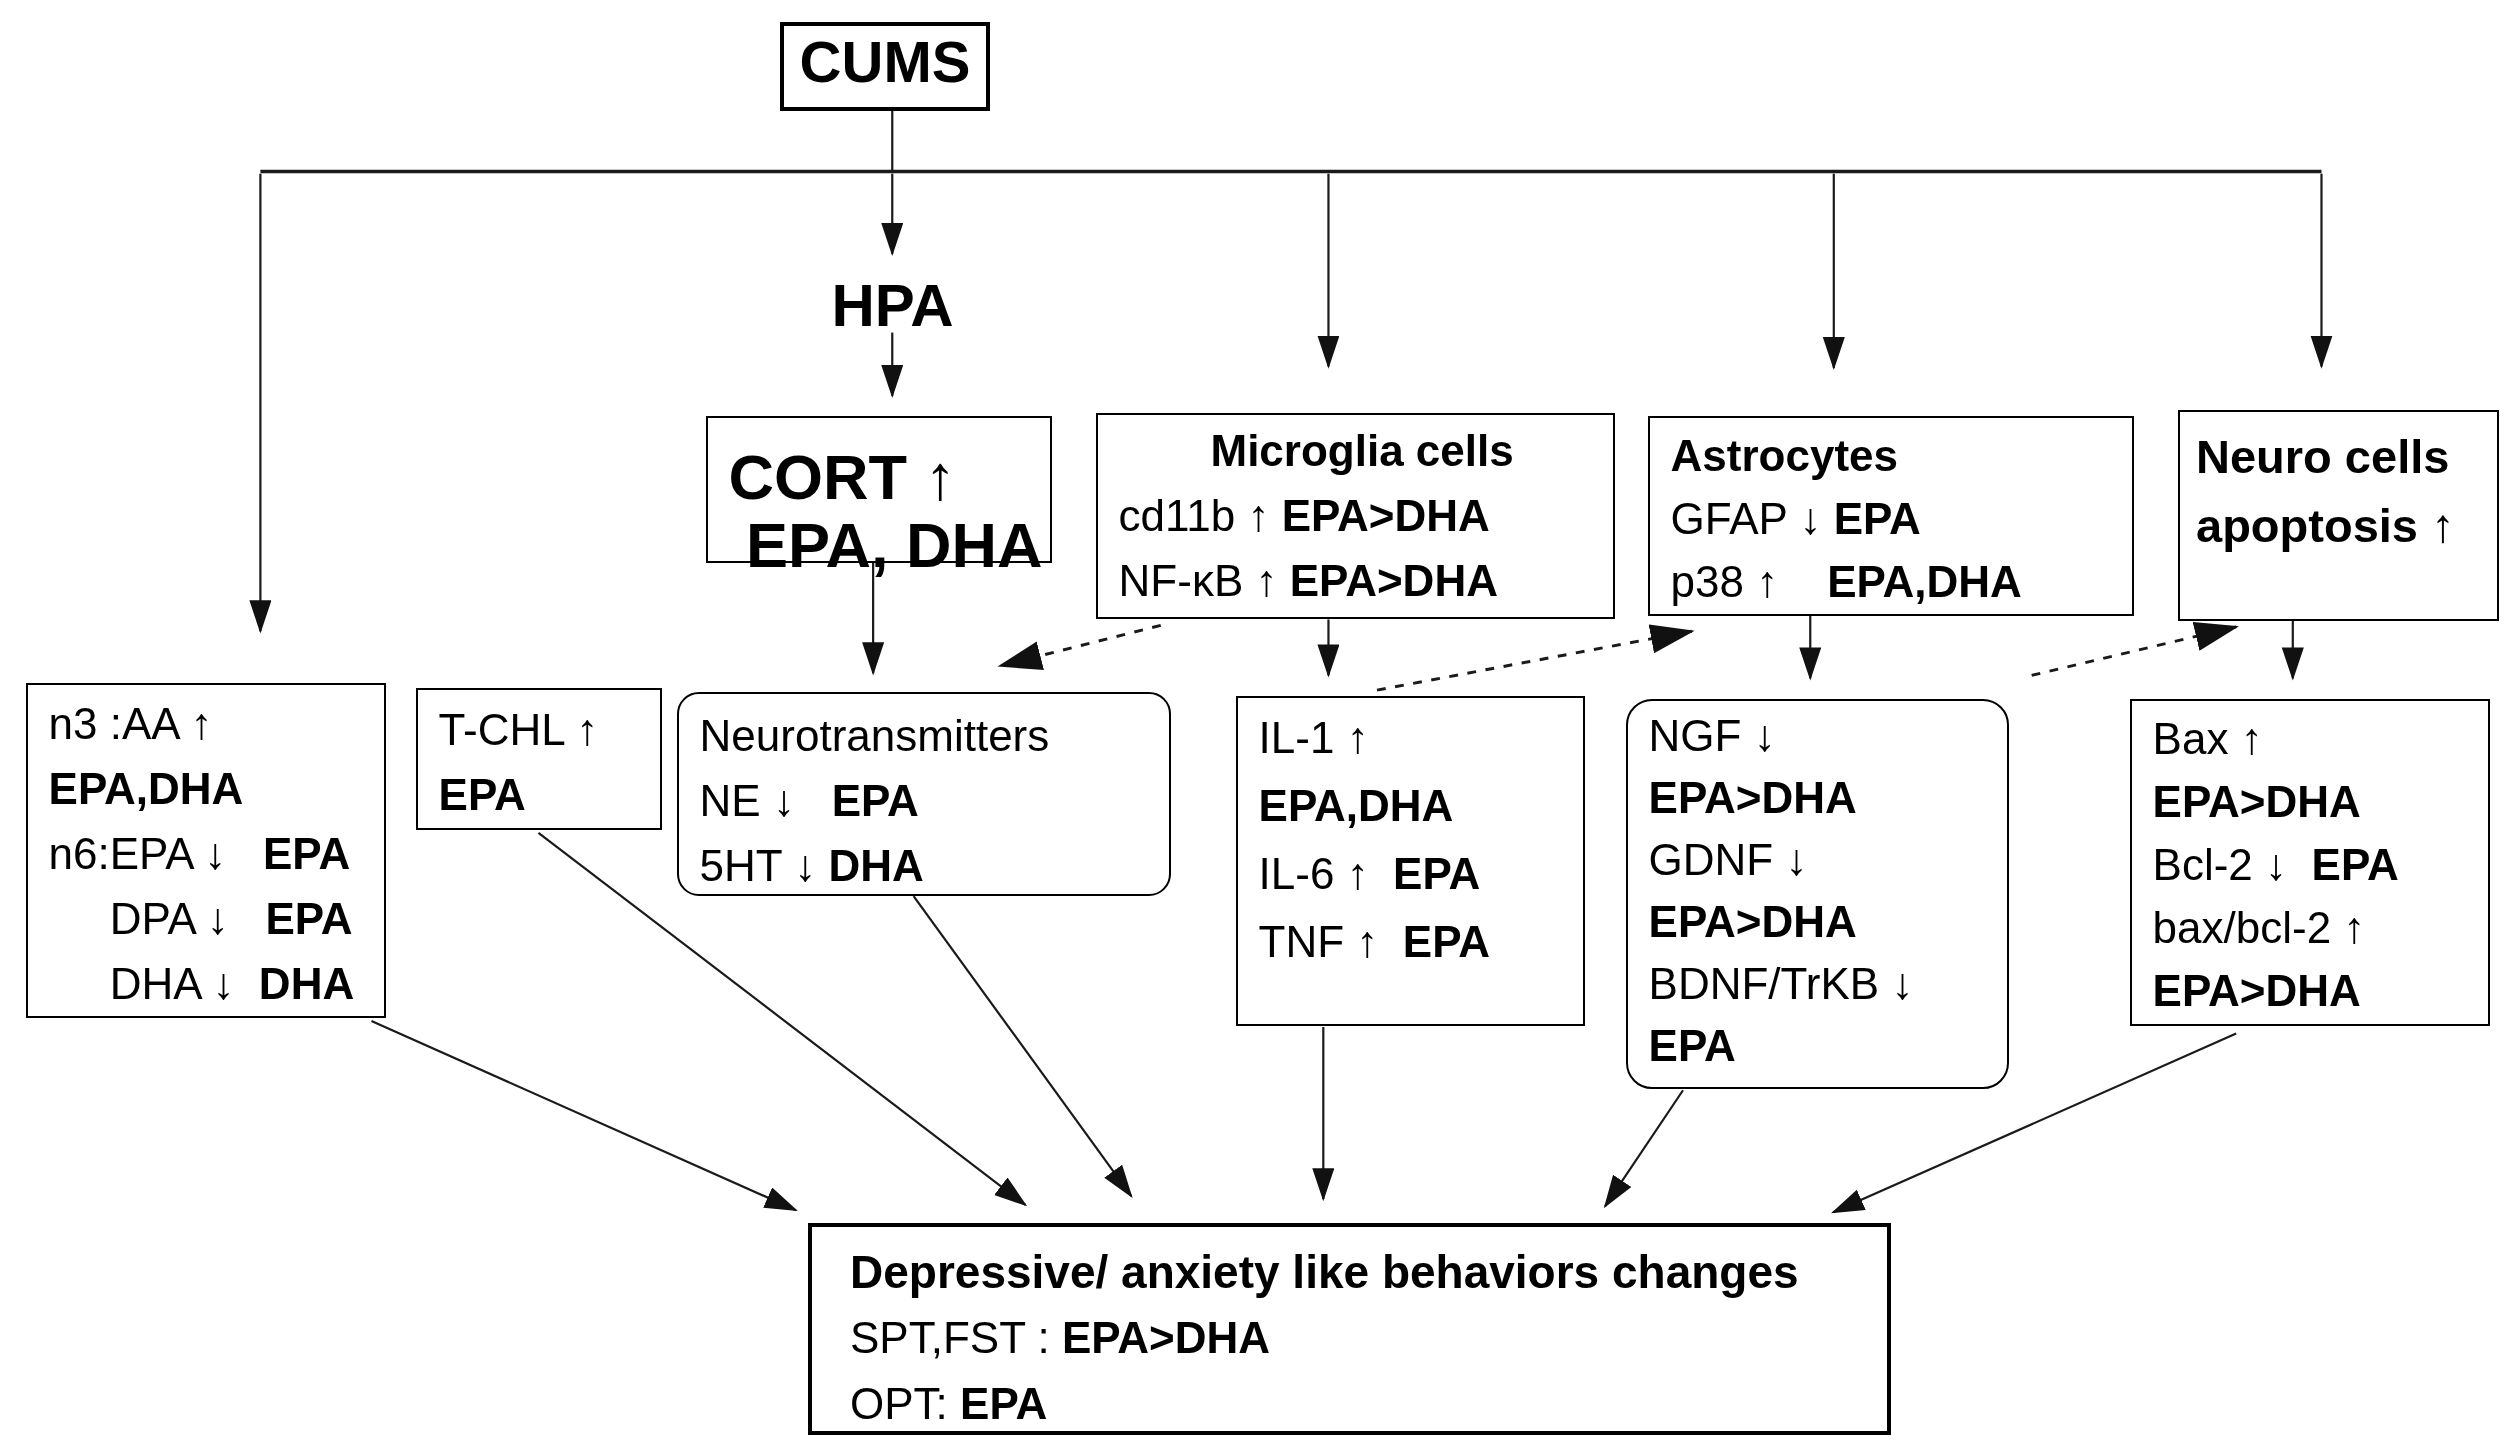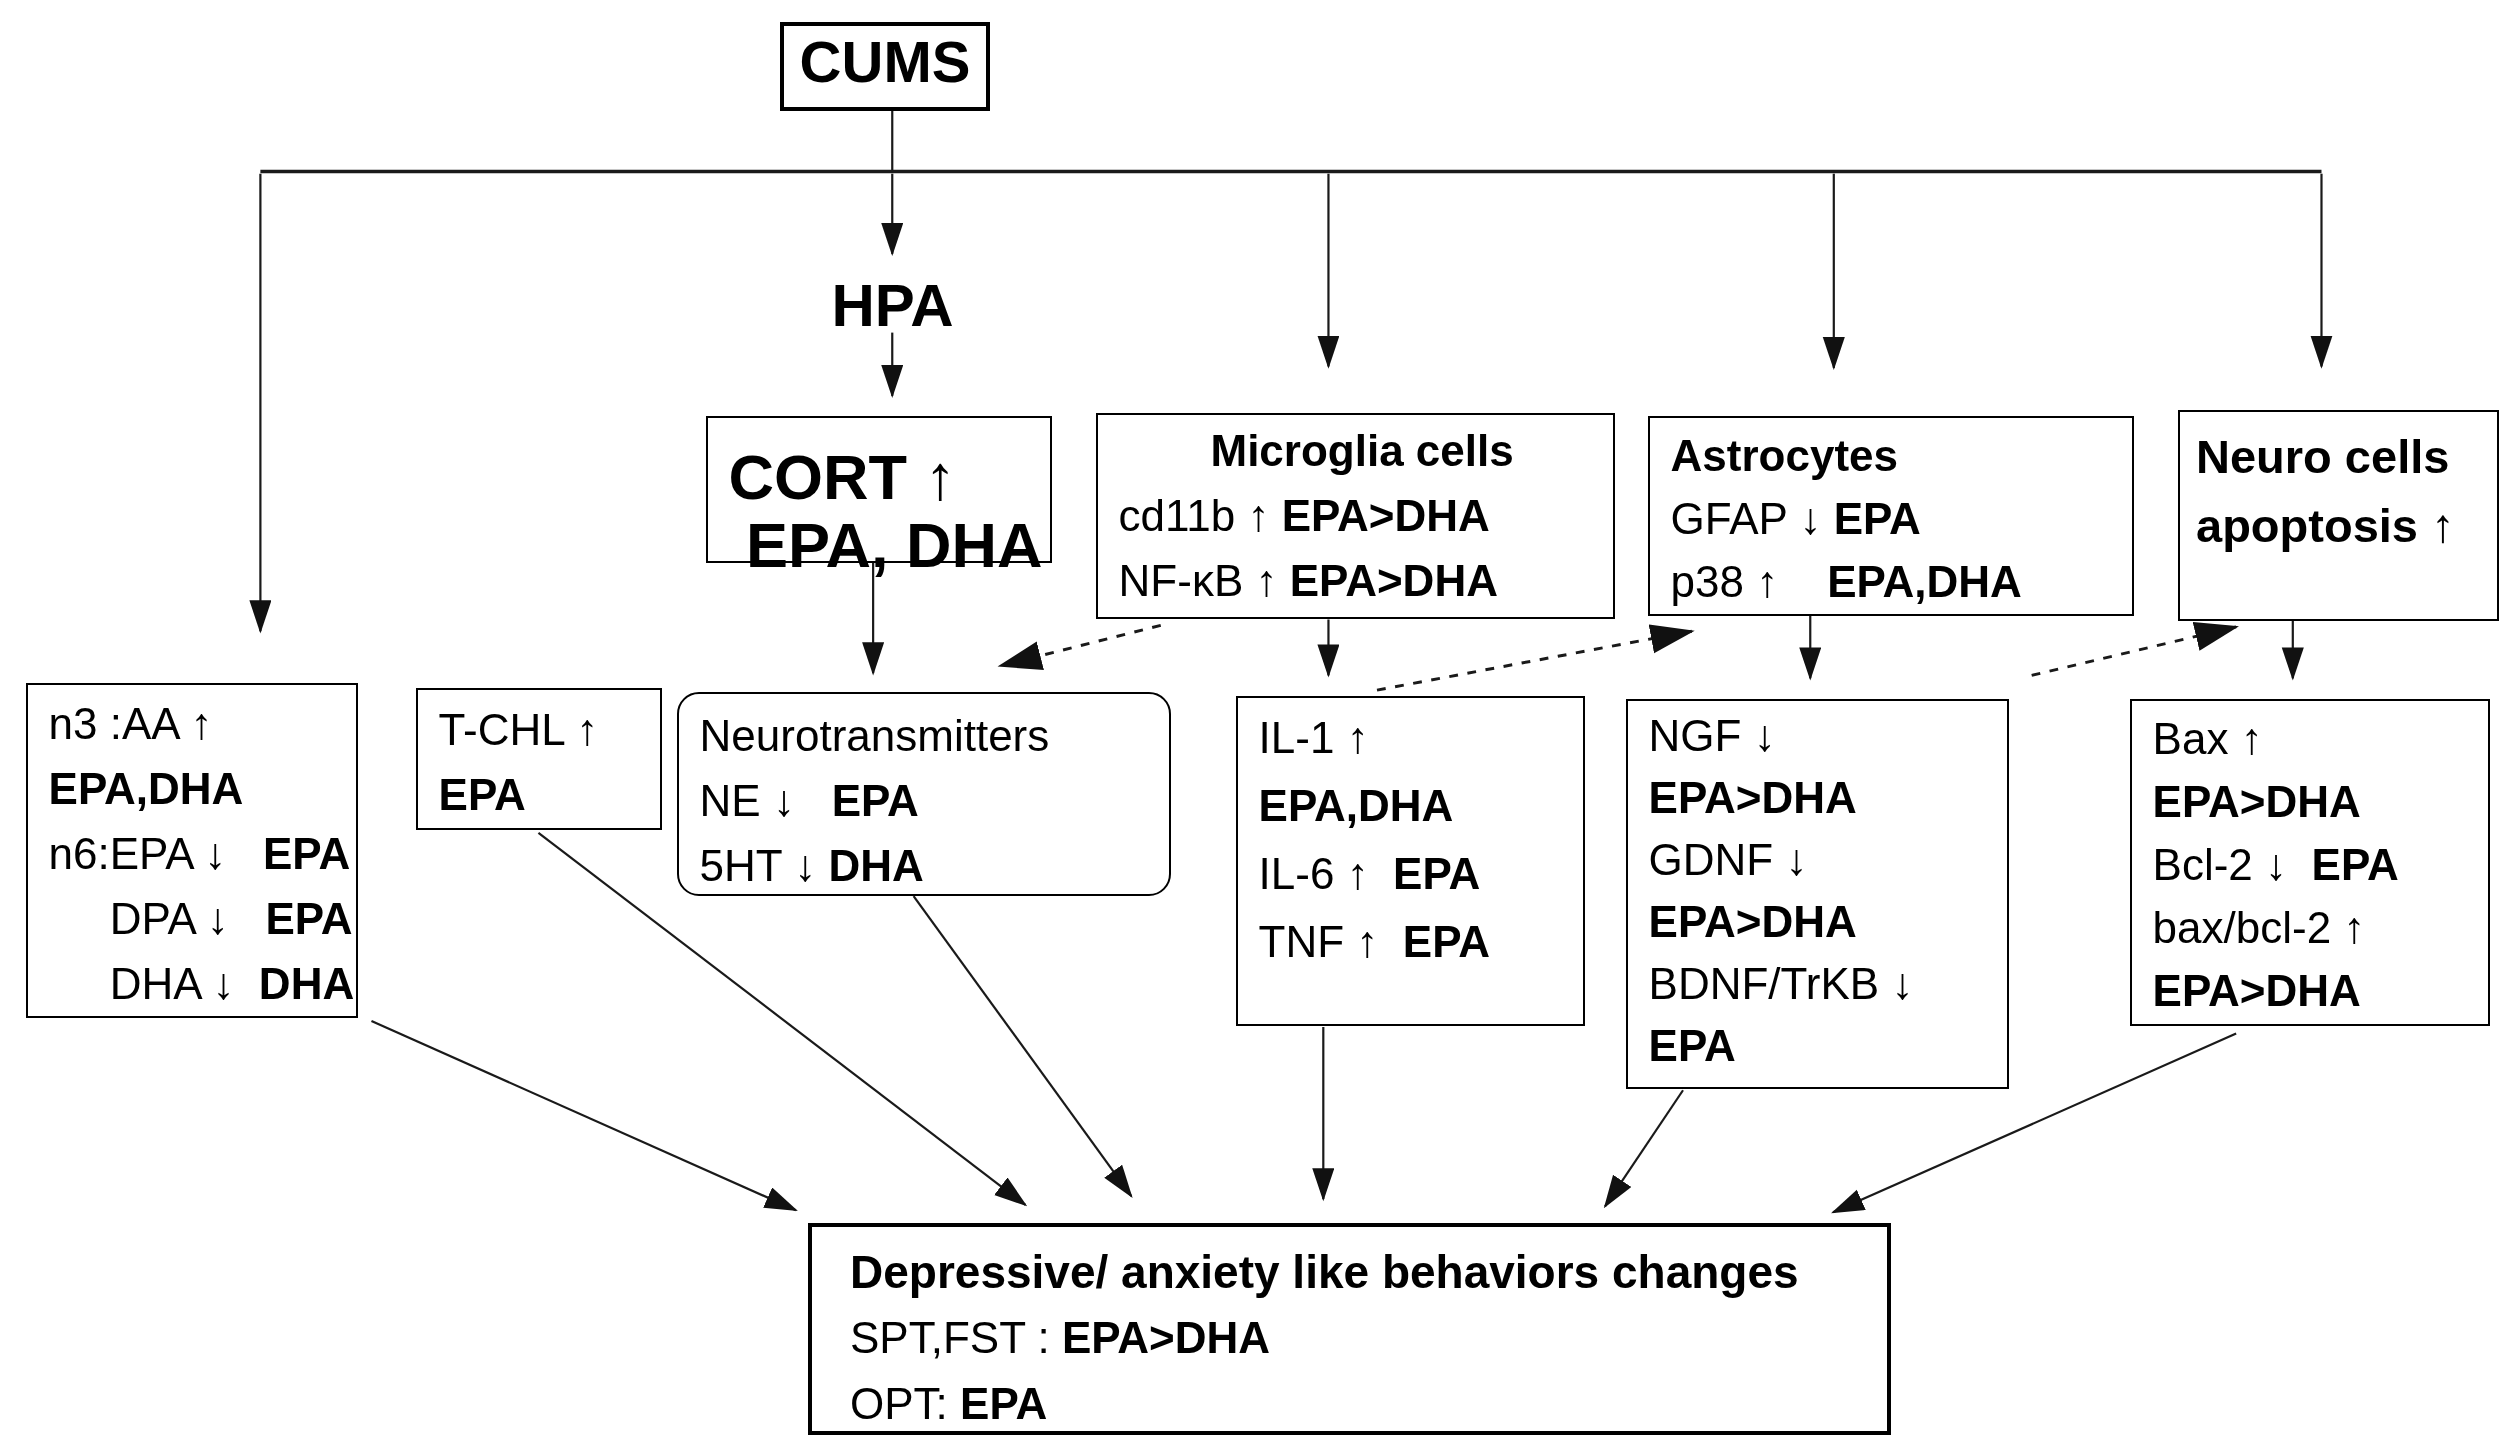--- a/index.html
+++ b/index.html
@@ -14,25 +14,25 @@
   .box span{font-weight:400;}
   .box span.b{font-weight:700;}
   #box-cums{left:780px;top:22px;width:210px;height:89px;border-width:4.4px;
             font-size:58px;line-height:71px;padding:0;text-align:center;}
   #hpa-label{position:absolute;left:782px;top:271px;width:221px;text-align:center;
              font-size:60px;font-weight:700;z-index:1;}
   #box-cort{left:706px;top:416px;width:346px;height:147px;font-size:63px;line-height:68px;padding-top:25px;}
   #box-microglia{left:1096px;top:413px;width:519px;height:206px;line-height:65px;padding-top:3px;}
   #box-astrocytes{left:1648px;top:416px;width:486px;height:200px;line-height:63px;padding-top:5.9px;}
   #box-neuro{left:2166px;top:410px;width:321px;height:211px;font-size:47px;line-height:69px;padding-top:10.3px;padding-left:16px;margin-left:12px;}
-  #box-n3{left:26px;top:683px;width:332px;height:335px;line-height:65px;padding-top:5.9px;}
+  #box-n3{left:26px;top:683px;width:360px;height:335px;line-height:65px;padding-top:5.9px;}
   #box-tchl{left:416px;top:688px;width:246px;height:142px;line-height:65px;padding-top:7.4px;}
   #box-neurot{left:677px;top:692px;width:494px;height:204px;line-height:65px;padding-top:8.8px;border-radius:22px;}
   #box-il1{left:1236px;top:696px;width:349px;height:330px;line-height:68px;padding-top:5.9px;}
-  #box-ngf{left:1626px;top:699px;width:383px;height:390px;line-height:62px;padding-top:4.4px;}
+  #box-ngf{left:1626px;top:699px;width:383px;height:390px;line-height:62px;padding-top:4.4px;border-radius:26px;}
   #box-bax{left:2130px;top:699px;width:360px;height:327px;line-height:63px;padding-top:5.9px;}
   #box-behaviors{left:808px;top:1223px;width:1083px;height:212px;border-width:4.4px;
                  font-size:44px;line-height:66px;padding-top:11.8px;padding-left:38px;}
   #box-behaviors .line:first-child{font-size:46px;}
 </style>
 </head>
 <body>
 
 <svg id="wires" width="2512" height="1453" viewBox="0 0 3415 1975">
   <defs>

